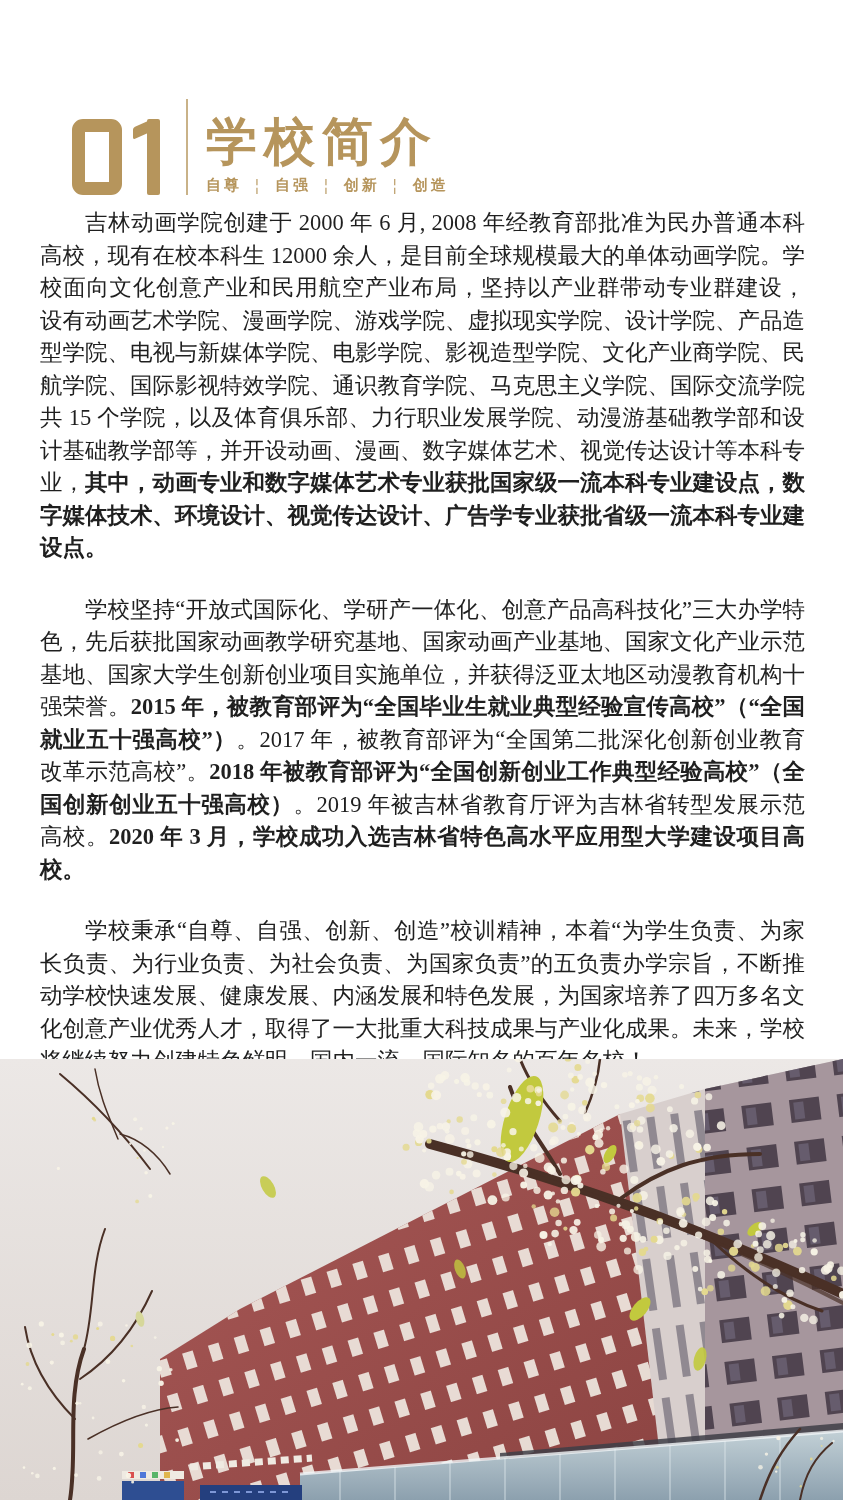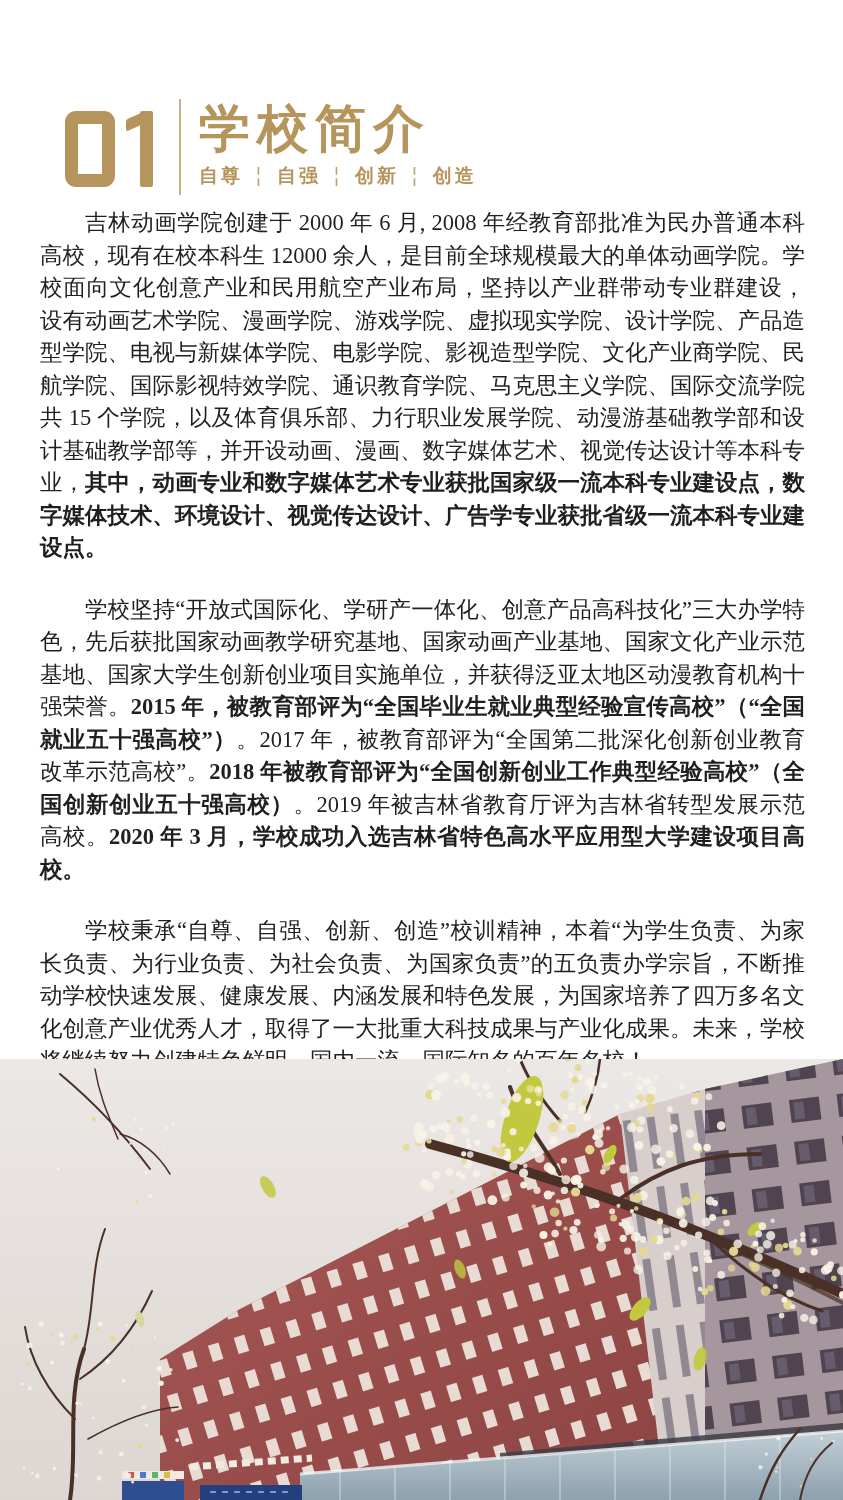--- a/index.html
+++ b/index.html
@@ -5,35 +5,35 @@
   :root{ --gold:#B6955C; --gold-light:#C9B288; --ink:#1F1F1F; }
   *{ box-sizing:border-box; }
   html,body{ margin:0; padding:0; }
   body{
     width:843px; height:1500px; position:relative; overflow:hidden;
     background:#ffffff; font-family:"Liberation Serif", serif; color:var(--ink);
   }
   .sr{ position:absolute; width:1px; height:1px; overflow:hidden; clip:rect(0 0 0 0); white-space:nowrap; }
 
   
-  .header{ position:absolute; left:65px; top:103px; display:flex; align-items:flex-start; }
+  .header{ position:absolute; left:72px; top:103px; display:flex; align-items:flex-end; }
   .number{ display:flex; align-items:flex-end; height:78px; margin-top:6px; }
   .digit-zero{ width:50px; height:76px; border:13px solid var(--gold); border-radius:11px; }
   .digit-one{ position:relative; width:33px; height:76px; margin-left:9px; }
   .digit-one .stem{ position:absolute; right:4px; top:0; width:13px; height:76px; background:var(--gold); border-radius:2px; }
   .digit-one .flag{ position:absolute; right:14px; top:1px; width:17px; height:12px; background:var(--gold);
                     transform:skewY(-24deg); transform-origin:right top; border-radius:2px; }
   .divider{ width:2px; height:96px; background:var(--gold-light); margin:-4px 18px 0 22px; }
   .title-block{ padding-top:0; }
   .title{
     font-family:"Liberation Sans", sans-serif; font-weight:bold; font-size:51px; line-height:1.0;
     color:var(--gold); letter-spacing:7px; margin:0;
   }
   .motto{
-    margin-top:9px; font-family:"Liberation Sans", sans-serif; font-weight:bold; font-size:19px;
+    margin-top:9px; font-family:"Liberation Sans", sans-serif; font-weight:bold; font-size:15px;
     color:var(--gold); letter-spacing:3px; display:flex; align-items:center; gap:13px;
   }
   .motto .sep{ font-weight:normal; opacity:.9; transform:scaleY(1.05); }
 
   
   .article{
     position:absolute; left:40px; top:198px; width:765px;
     font-size:22.5px; line-height:32.5px; text-align:justify; color:var(--ink);
   }
   .article p{ margin:9px 0 29px 0; text-indent:2em; }

